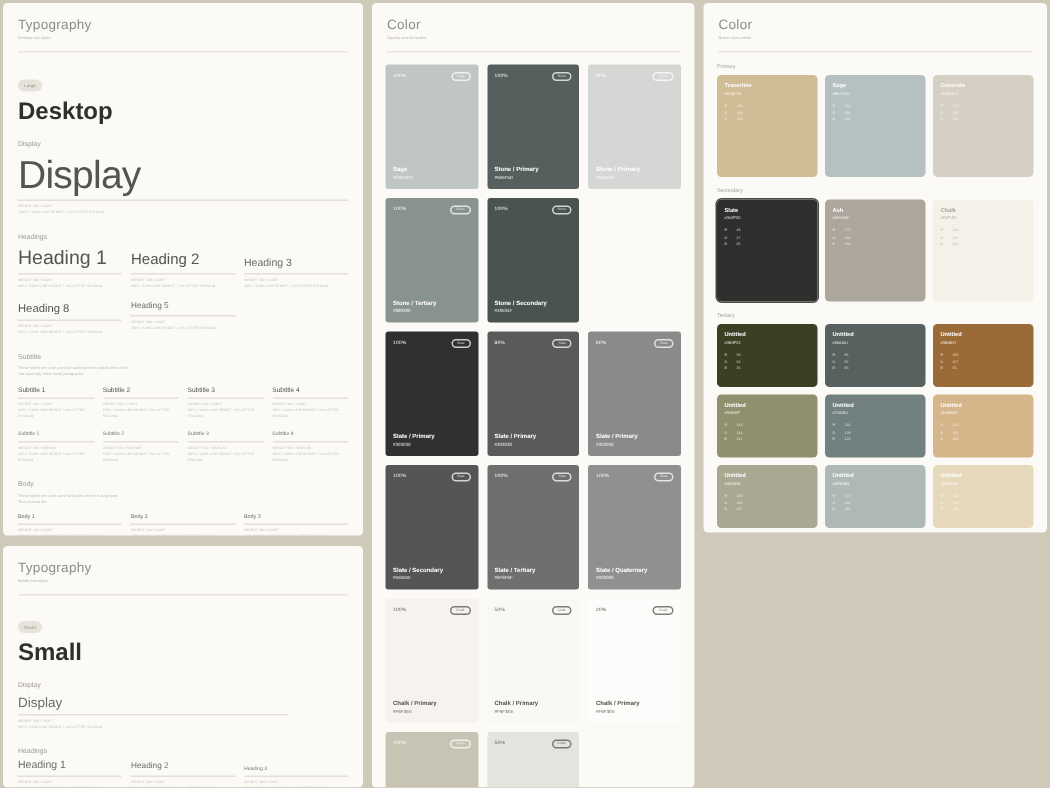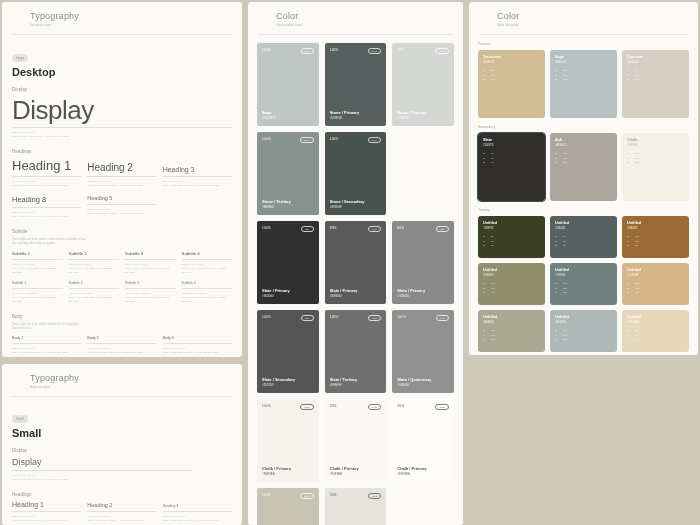--- a/index.html
+++ b/index.html
@@ -11,35 +11,35 @@
   }
   .canvas { position: relative; width: 700px; height: 525px; }
 
   
   .frame {
     position: absolute;
     background: #fbfaf7;
     border-radius: 3px;
     overflow: hidden;
   }
-  .frame-head { padding: 9px 10px 0 28px; }
+  .frame-head { padding: 9px 10px 0 10px; }
   .frame-title {
     font-size: 9px; color: #8d8d88; letter-spacing: .2px;
   }
   .frame-sub {
     font-size: 2.6px; color: #b4b2ab; margin-top: 3px; line-height: 1.5;
   }
   .rule { height: 1px; background: #e8e5dd; margin: 6px 10px 0 10px; }
 
   
   .tag {
     display: inline-block; background: #e6e3da; color: #8b897f;
     font-size: 2.8px; padding: 2px 4px; border-radius: 6px; letter-spacing: .2px;
   }
-  .big-name { font-size: 11px; color: #2f2f2d; font-weight: bold; margin-top: 3px; }
+  .big-name { font-size: 16px; color: #2f2f2d; font-weight: bold; margin-top: 3px; }
   .sec-label { font-size: 4.6px; color: #9a988f; margin: 0 0 4px 0; }
   .sec-note { font-size: 2.6px; color: #bdbbb3; line-height: 1.6; margin-bottom: 5px; }
 
   .display-sample { font-size: 26px; color: #55544f; font-weight: 300; letter-spacing: -.5px; line-height: 1.1; }
   .h1-sample { font-size: 13px; color: #55544f; font-weight: 300; }
   .h2-sample { font-size: 10px; color: #55544f; font-weight: 300; }
   .h3-sample { font-size: 7px; color: #6d6b65; font-weight: 300; }
   .h4-sample { font-size: 7.5px; color: #55544f; font-weight: 300; }
   .h5-sample { font-size: 5.5px; color: #6d6b65; font-weight: 300; }
   .sub-sample { font-size: 4.4px; color: #55544f; }

